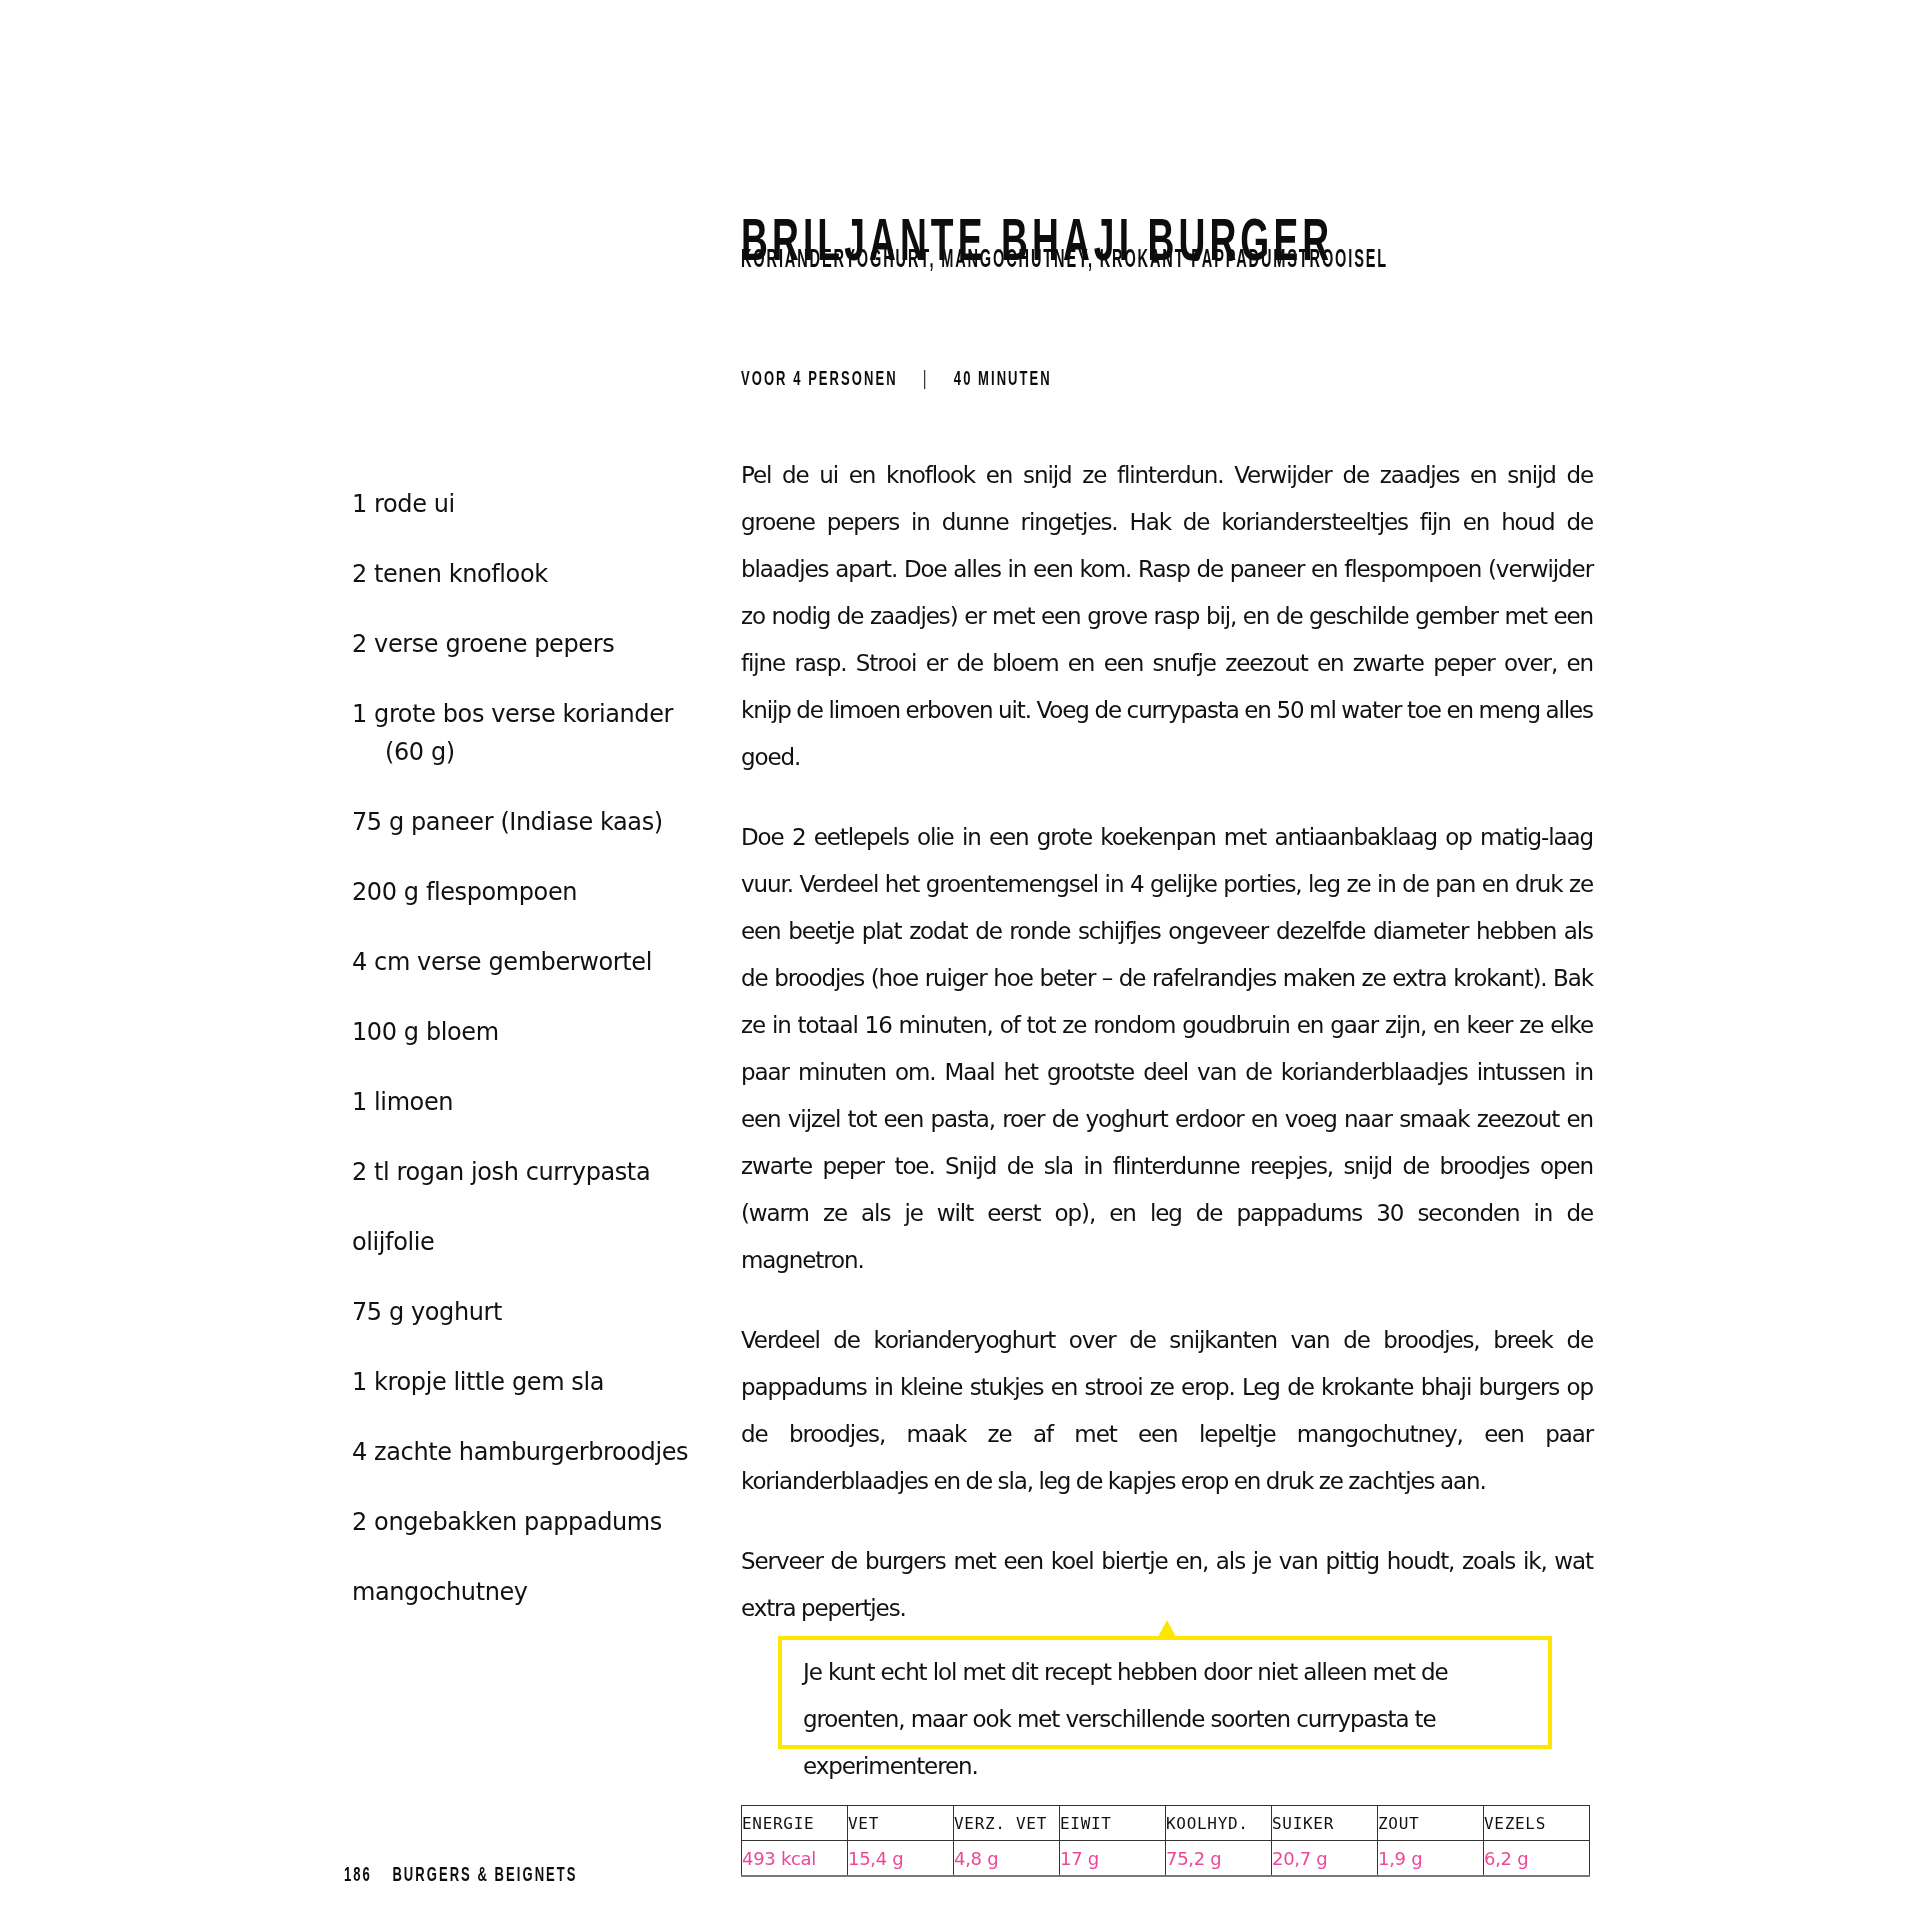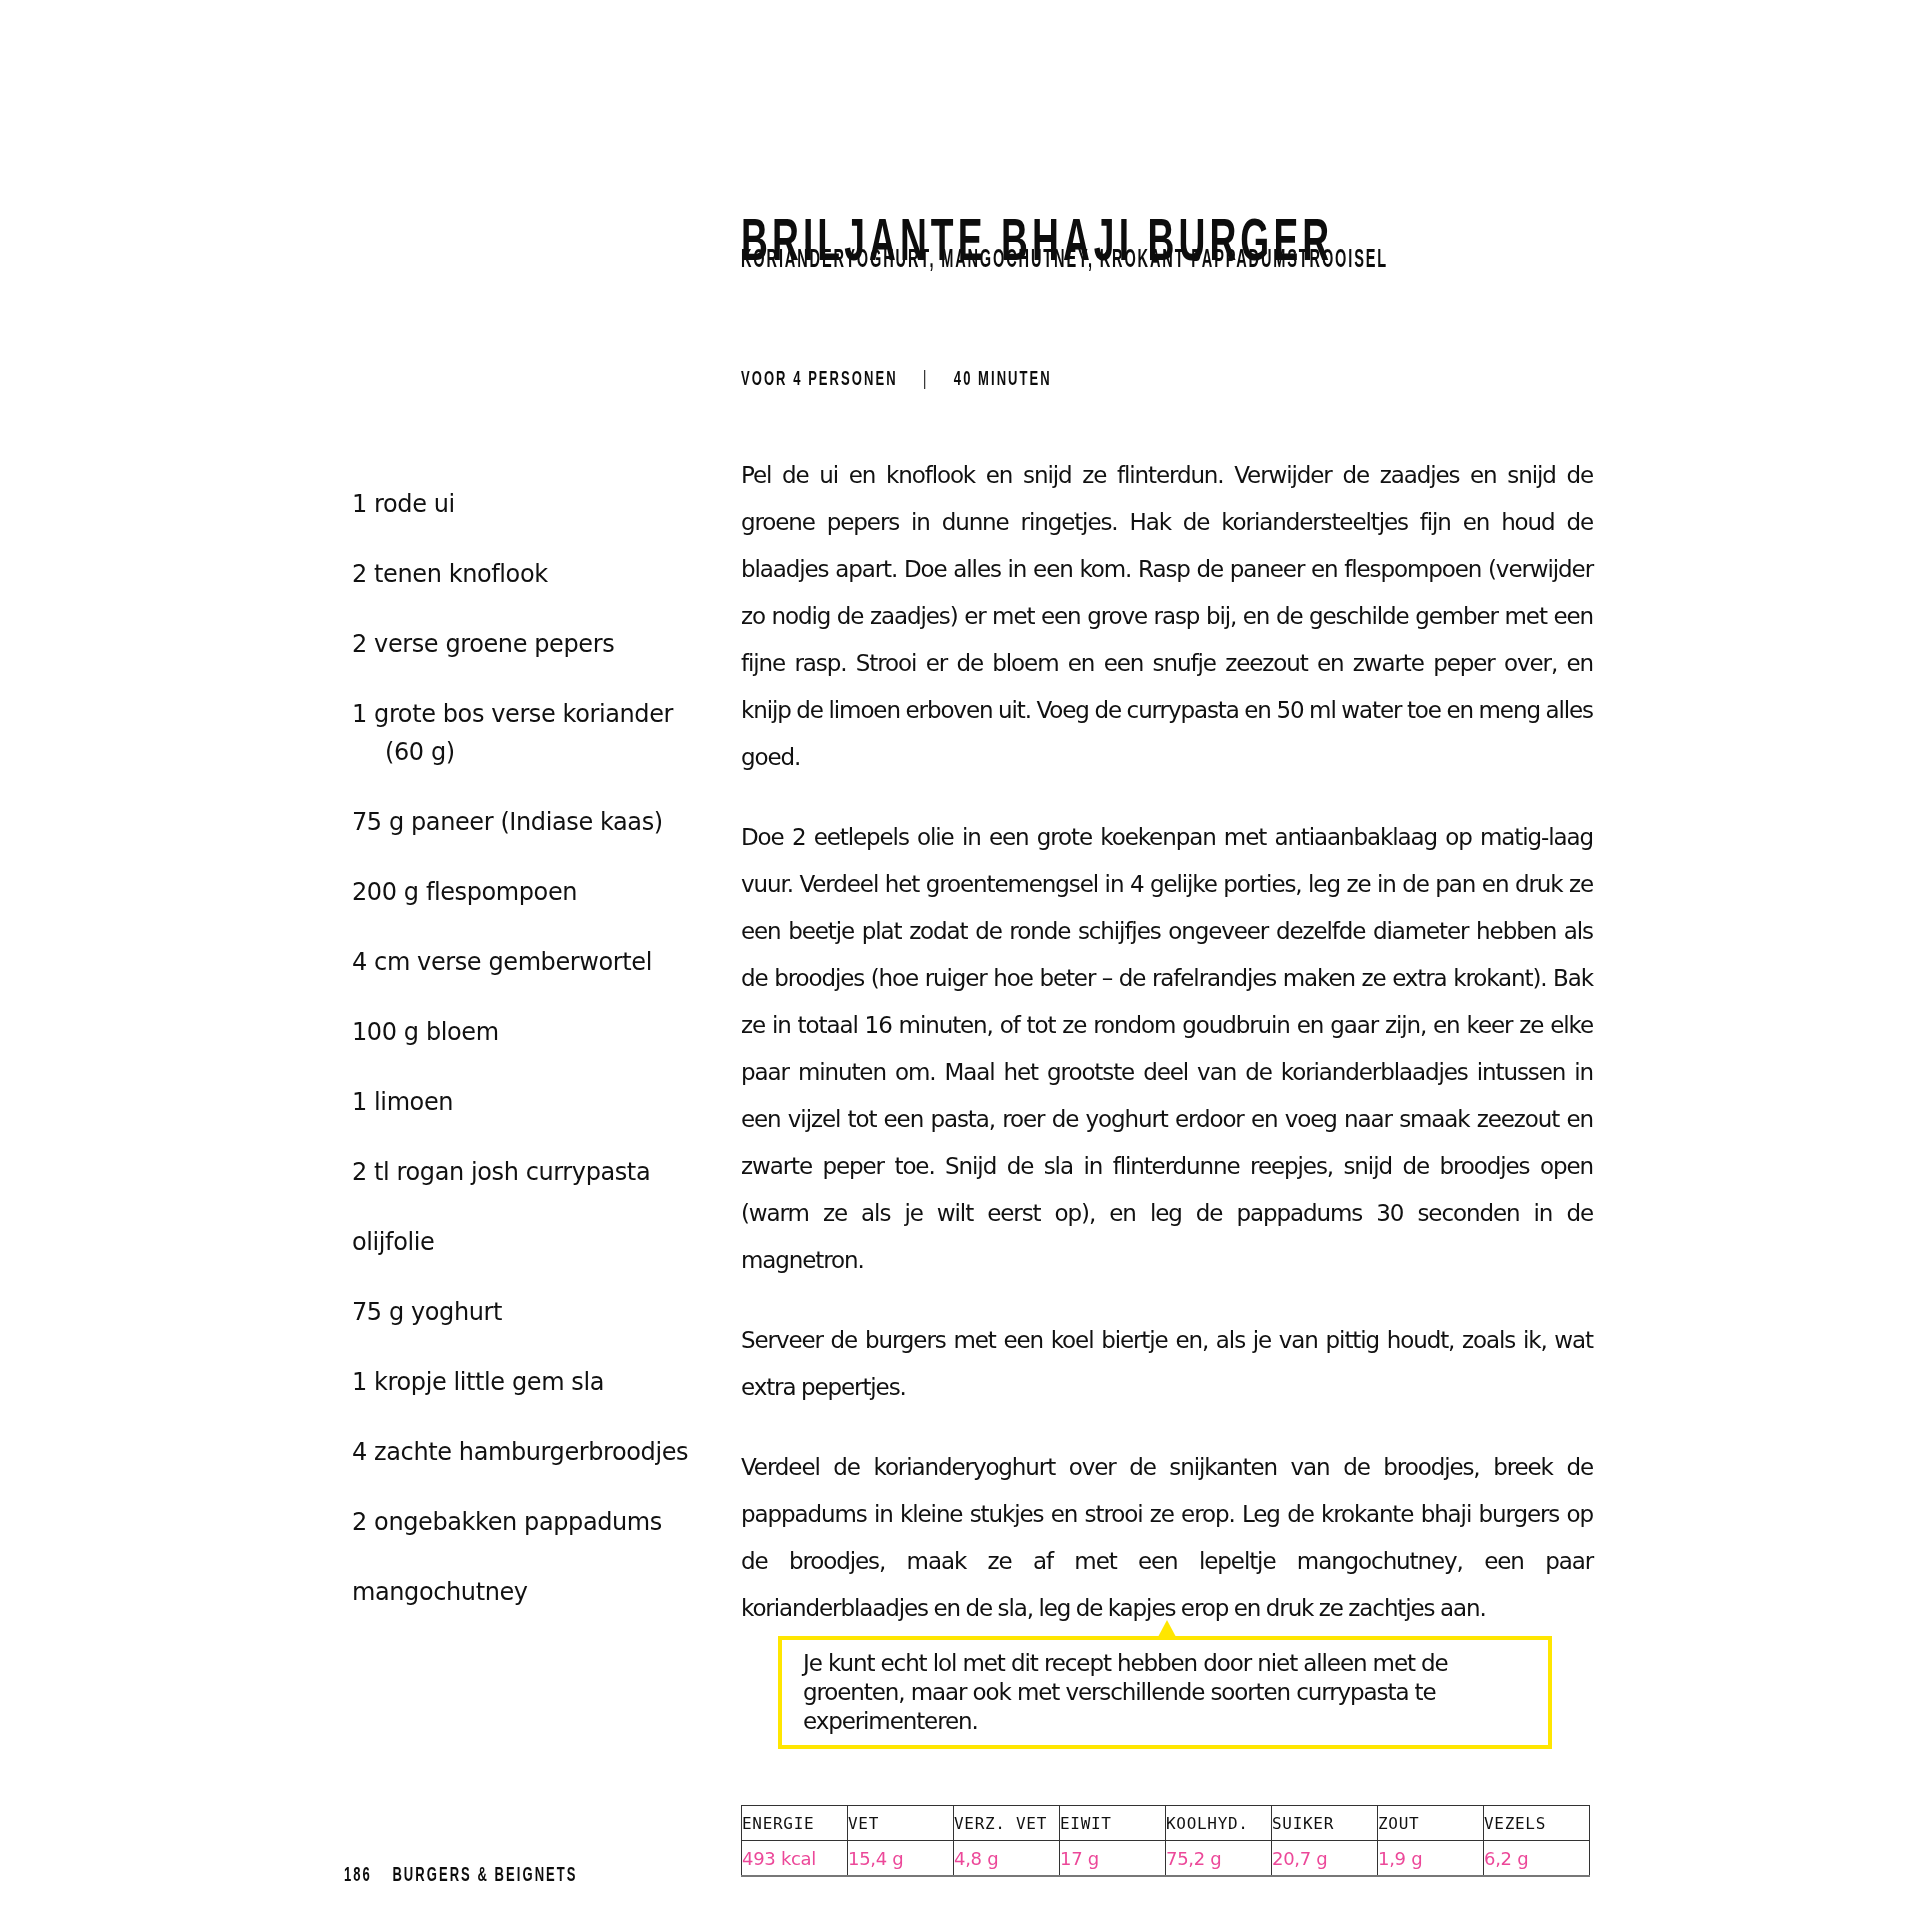--- a/index.html
+++ b/index.html
@@ -57,21 +57,21 @@
       border: 4px solid #ffe600; box-sizing: border-box;
     }
     #tip-arrow {
       position: absolute; left: 1158px; top: 1620px;
       width: 0; height: 0;
       border-left: 9.2px solid transparent; border-right: 9.2px solid transparent;
       border-bottom: 17px solid #ffe600;
     }
     #tip-text {
       position: absolute; left: 803px; top: 1649px; width: 736px;
-      font-size: 23px; line-height: 29px; letter-spacing: -1.1px;
+      font-size: 23px; line-height: 47px; letter-spacing: -1.1px;
     }
 
     #nutrition {
       position: absolute; left: 741px; top: 1805px; width: 849px;
       border-collapse: collapse; table-layout: fixed;
     }
     #nutrition th, #nutrition td {
       border: 1px solid #333; text-align: left; height: 34px; padding: 0;
     }
     #nutrition th {
@@ -118,22 +118,22 @@
   <li>75 g yoghurt</li>
   <li>1 kropje little gem sla</li>
   <li>4 zachte hamburgerbroodjes</li>
   <li>2 ongebakken pappadums</li>
   <li>mangochutney</li>
 </ul>
 
 <div id="method" class="body-font">
   <p>Pel de ui en knoflook en snijd ze flinterdun. Verwijder de zaadjes en snijd de groene pepers in dunne ringetjes. Hak de koriandersteeltjes fijn en houd de blaadjes apart. Doe alles in een kom. Rasp de paneer en flespompoen (verwijder zo nodig de zaadjes) er met een grove rasp bij, en de geschilde gember met een fijne rasp. Strooi er de bloem en een snufje zeezout en zwarte peper over, en knijp de limoen erboven uit. Voeg de currypasta en 50 ml water toe en meng alles goed.</p>
   <p>Doe 2 eetlepels olie in een grote koekenpan met antiaanbaklaag op matig-laag vuur. Verdeel het groentemengsel in 4 gelijke porties, leg ze in de pan en druk ze een beetje plat zodat de ronde schijfjes ongeveer dezelfde diameter hebben als de broodjes (hoe ruiger hoe beter – de rafelrandjes maken ze extra krokant). Bak ze in totaal 16 minuten, of tot ze rondom goudbruin en gaar zijn, en keer ze elke paar minuten om. Maal het grootste deel van de korianderblaadjes intussen in een vijzel tot een pasta, roer de yoghurt erdoor en voeg naar smaak zeezout en zwarte peper toe. Snijd de sla in flinterdunne reepjes, snijd de broodjes open (warm ze als je wilt eerst op), en leg de pappadums 30 seconden in de magnetron.</p>
+  <p>Verdeel de korianderyoghurt over de snijkanten van de broodjes, breek de pappadums in kleine stukjes en strooi ze erop. Leg de krokante bhaji burgers op de broodjes, maak ze af met een lepeltje mangochutney, een paar korianderblaadjes en de sla, leg de kapjes erop en druk ze zachtjes aan.</p>
   <p>Serveer de burgers met een koel biertje en, als je van pittig houdt, zoals ik, wat extra pepertjes.</p>
-  <p>Verdeel de korianderyoghurt over de snijkanten van de broodjes, breek de pappadums in kleine stukjes en strooi ze erop. Leg de krokante bhaji burgers op de broodjes, maak ze af met een lepeltje mangochutney, een paar korianderblaadjes en de sla, leg de kapjes erop en druk ze zachtjes aan.</p>
 </div>
 
 <div id="tip-arrow"></div>
 <div id="tip-box"></div>
 <div id="tip-text" class="body-font">Je kunt echt lol met dit recept hebben door niet alleen met de groenten, maar ook met verschillende soorten currypasta te experimenteren.</div>
 
 <table id="nutrition">
   <thead>
     <tr>
       <th>ENERGIE</th>

